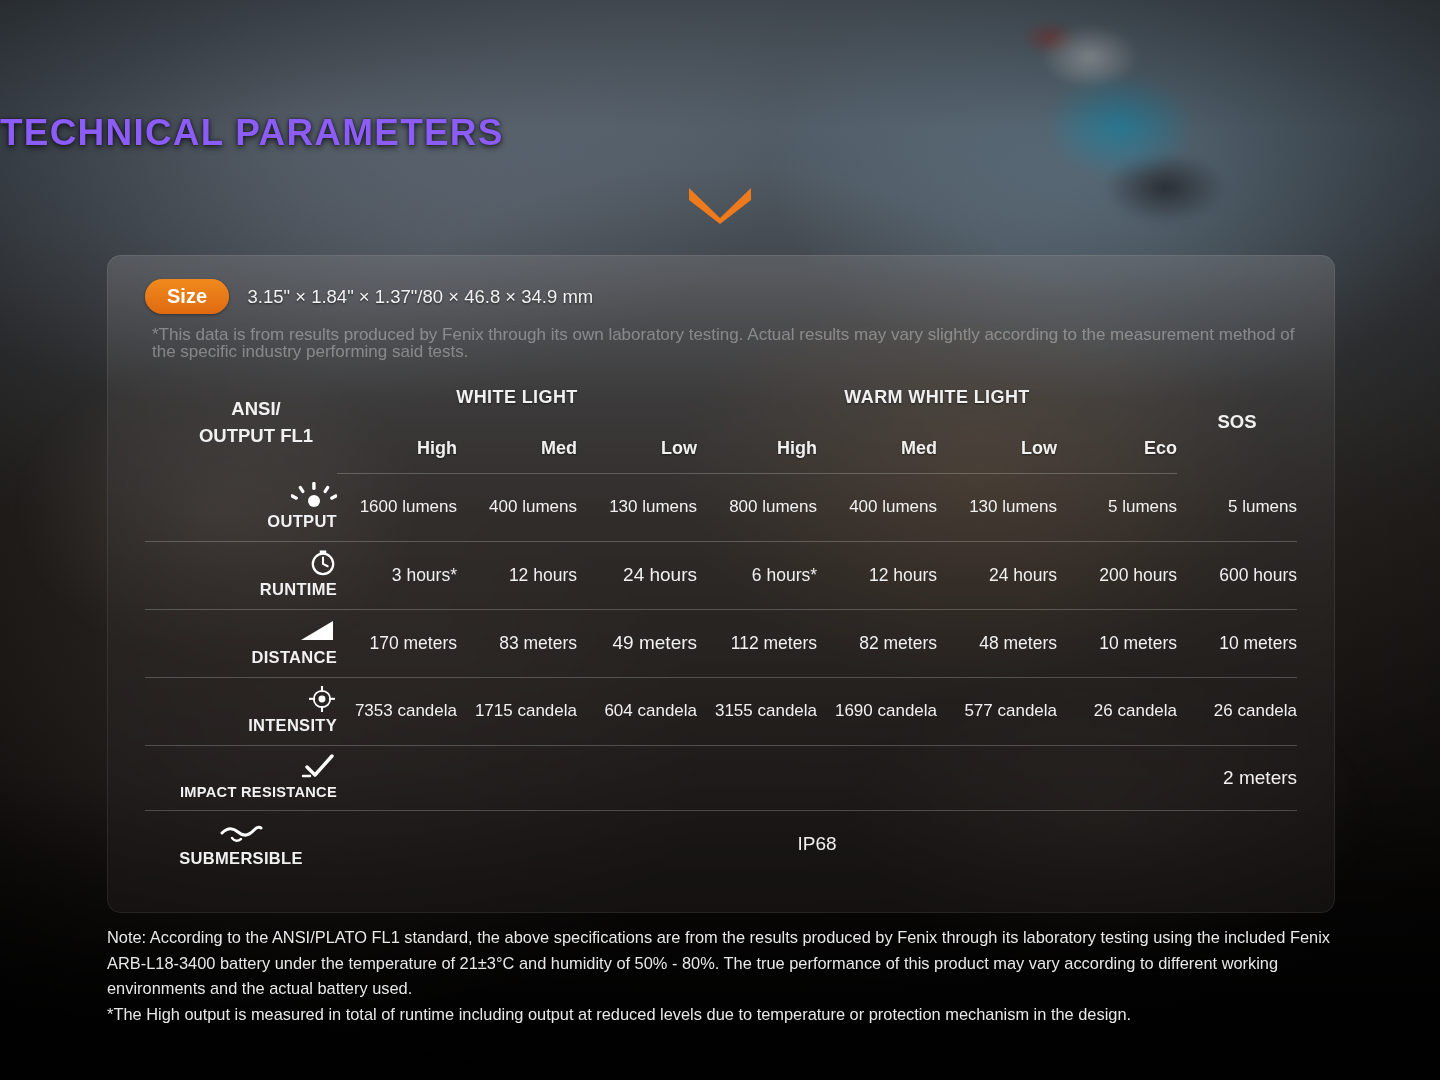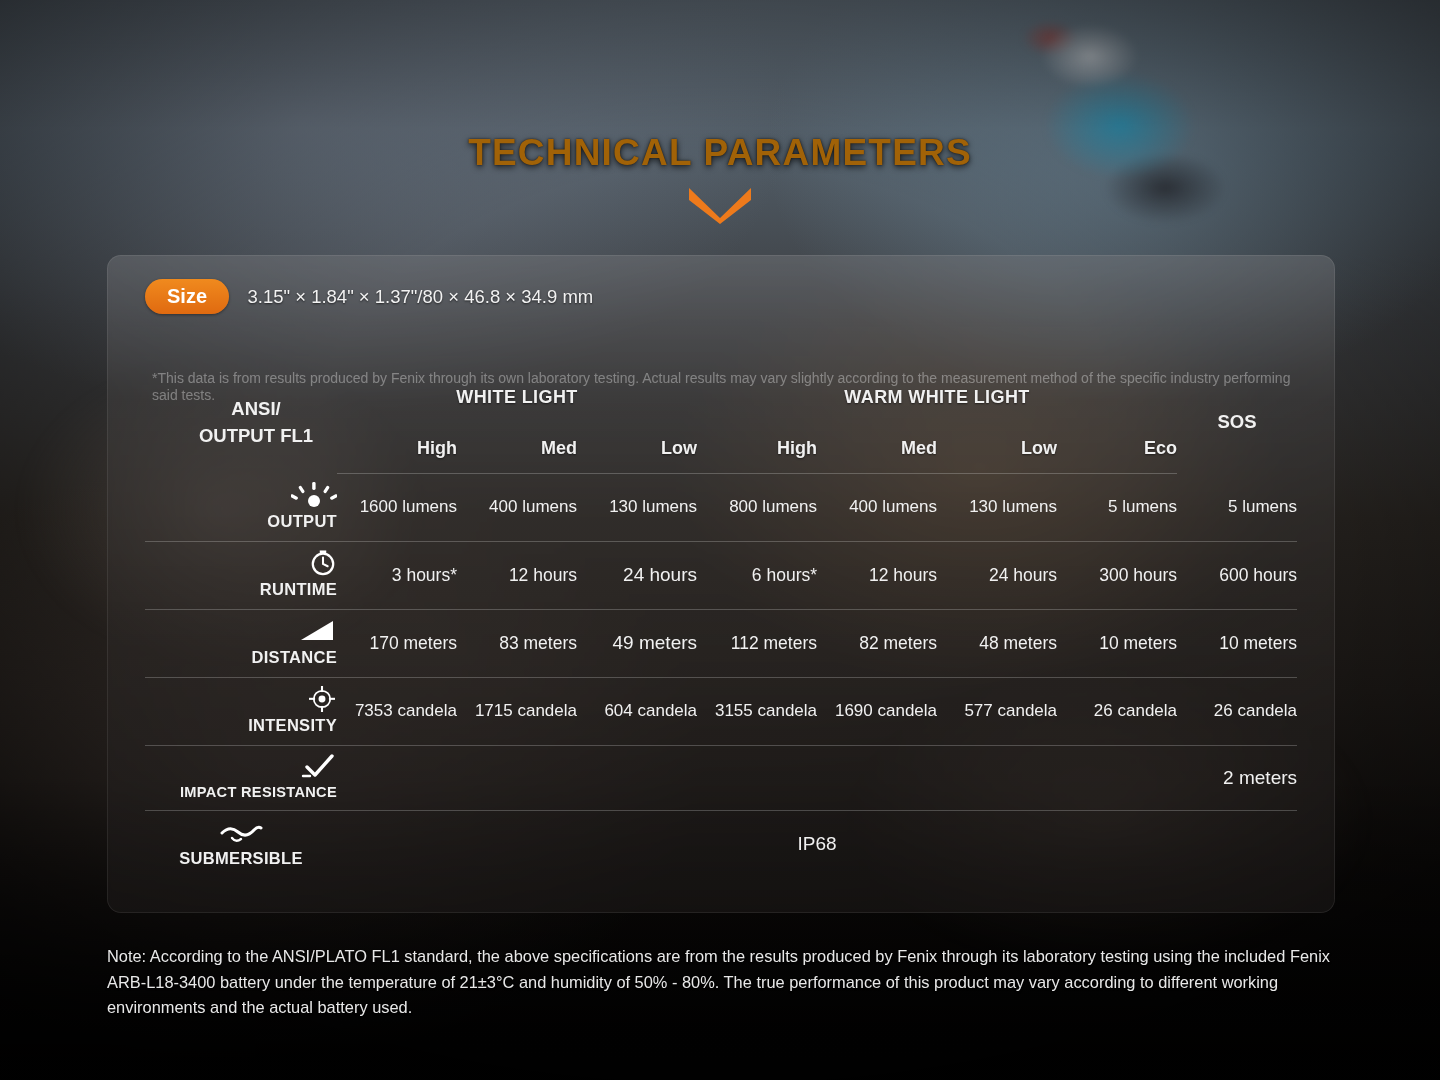--- a/index.html
+++ b/index.html
@@ -56,27 +56,25 @@
     position: absolute; left: 760px; top: 620px; width: 700px; height: 420px;
     background: radial-gradient(ellipse 350px 200px at 350px 200px, rgba(95,80,70,0.45) 0%, rgba(30,26,23,0) 74%);
     filter: blur(7px);
   }
 
   
   .title {
     position: absolute;
     top: 112px;
     left: 0; right: 0;
-    text-align: center;
     font-size: 37px;
     font-weight: bold;
     letter-spacing: 1.2px;
-    color: #a16207;
+    color: #8b5cf6;
     text-shadow: 0 2px 6px rgba(0,0,0,0.75), 0 0 2px rgba(0,0,0,0.6);
-    margin-top: 20px;
   }
   .chevron {
     position: absolute;
     top: 188px;
     left: 0; right: 0;
     text-align: center;
   }
   .chevron svg { display: inline-block; }
 
   
@@ -120,24 +118,23 @@
     text-shadow: 0 1px 2px rgba(0,0,0,0.6);
   }
   .sw-weight { position: absolute; left: 625px; top: 0; white-space: nowrap; }
   .sw-size { position: absolute; left: 0; top: 0; white-space: nowrap; }
 
   .disclaimer {
     position: absolute;
     top: 71px;
     left: 45px;
     width: 1150px;
-    font-size: 14px;
+    font-size: 17px;
     line-height: 17px;
     color: rgba(224,224,224,0.42);
-    margin-top: 44px;
   }
 
   
   .tbl {
     position: absolute;
     top: 116px;
     left: 38px;
     width: 1152px;
     border-collapse: collapse;
     table-layout: fixed;
@@ -206,21 +203,21 @@
 
   .full {
     font-size: 19px;
     padding: 16px 0 !important;
   }
 
   
   .note {
     position: absolute;
     left: 107px;
-    top: 944px;
+    top: 925px;
     width: 1230px;
     font-size: 16.4px;
     line-height: 25.5px;
     color: #e8e8e8;
     text-shadow: 0 1px 2px rgba(0,0,0,0.7);
   }
 </style>
 </head>
 <body>
 
@@ -319,21 +316,21 @@
           </svg>
         </span>
         <span>RUNTIME</span>
       </td>
       <td class="cell one vsep">3 hours*</td>
       <td class="cell one vsep">12 hours</td>
       <td class="cell big vsep">24 hours</td>
       <td class="cell one vsep">6 hours*</td>
       <td class="cell one vsep">12 hours</td>
       <td class="cell one vsep">24 hours</td>
-      <td class="cell one vsep">300 hours</td>
+      <td class="cell one vsep">200 hours</td>
       <td class="cell one vsep">600 hours</td>
     </tr>
 
     <tr class="hline">
       <td class="rowlabel">
         <span class="ic">
           <svg width="40" height="26" viewBox="0 0 40 26">
             <polygon points="4,22 36,3 36,22" fill="#ffffff"></polygon>
           </svg>
         </span>
@@ -397,13 +394,14 @@
         <span>SUBMERSIBLE</span>
       </td>
       <td class="full vsep" colspan="8">IP68</td>
     </tr>
   </tbody>
     </table>
 </div>
 
 <div class="note">
   <div>Note: According to the ANSI/PLATO FL1 standard, the above specifications are from the results produced by Fenix through its laboratory testing using the included Fenix ARB-L18-3400 battery under the temperature of 21±3°C and humidity of 50% - 80%. The true performance of this product may vary according to different working environments and the actual battery used.</div>
+  <div>*The High output is measured in total of runtime including output at reduced levels due to temperature or protection mechanism in the design.</div>
 </div>
 
 </body></html>

